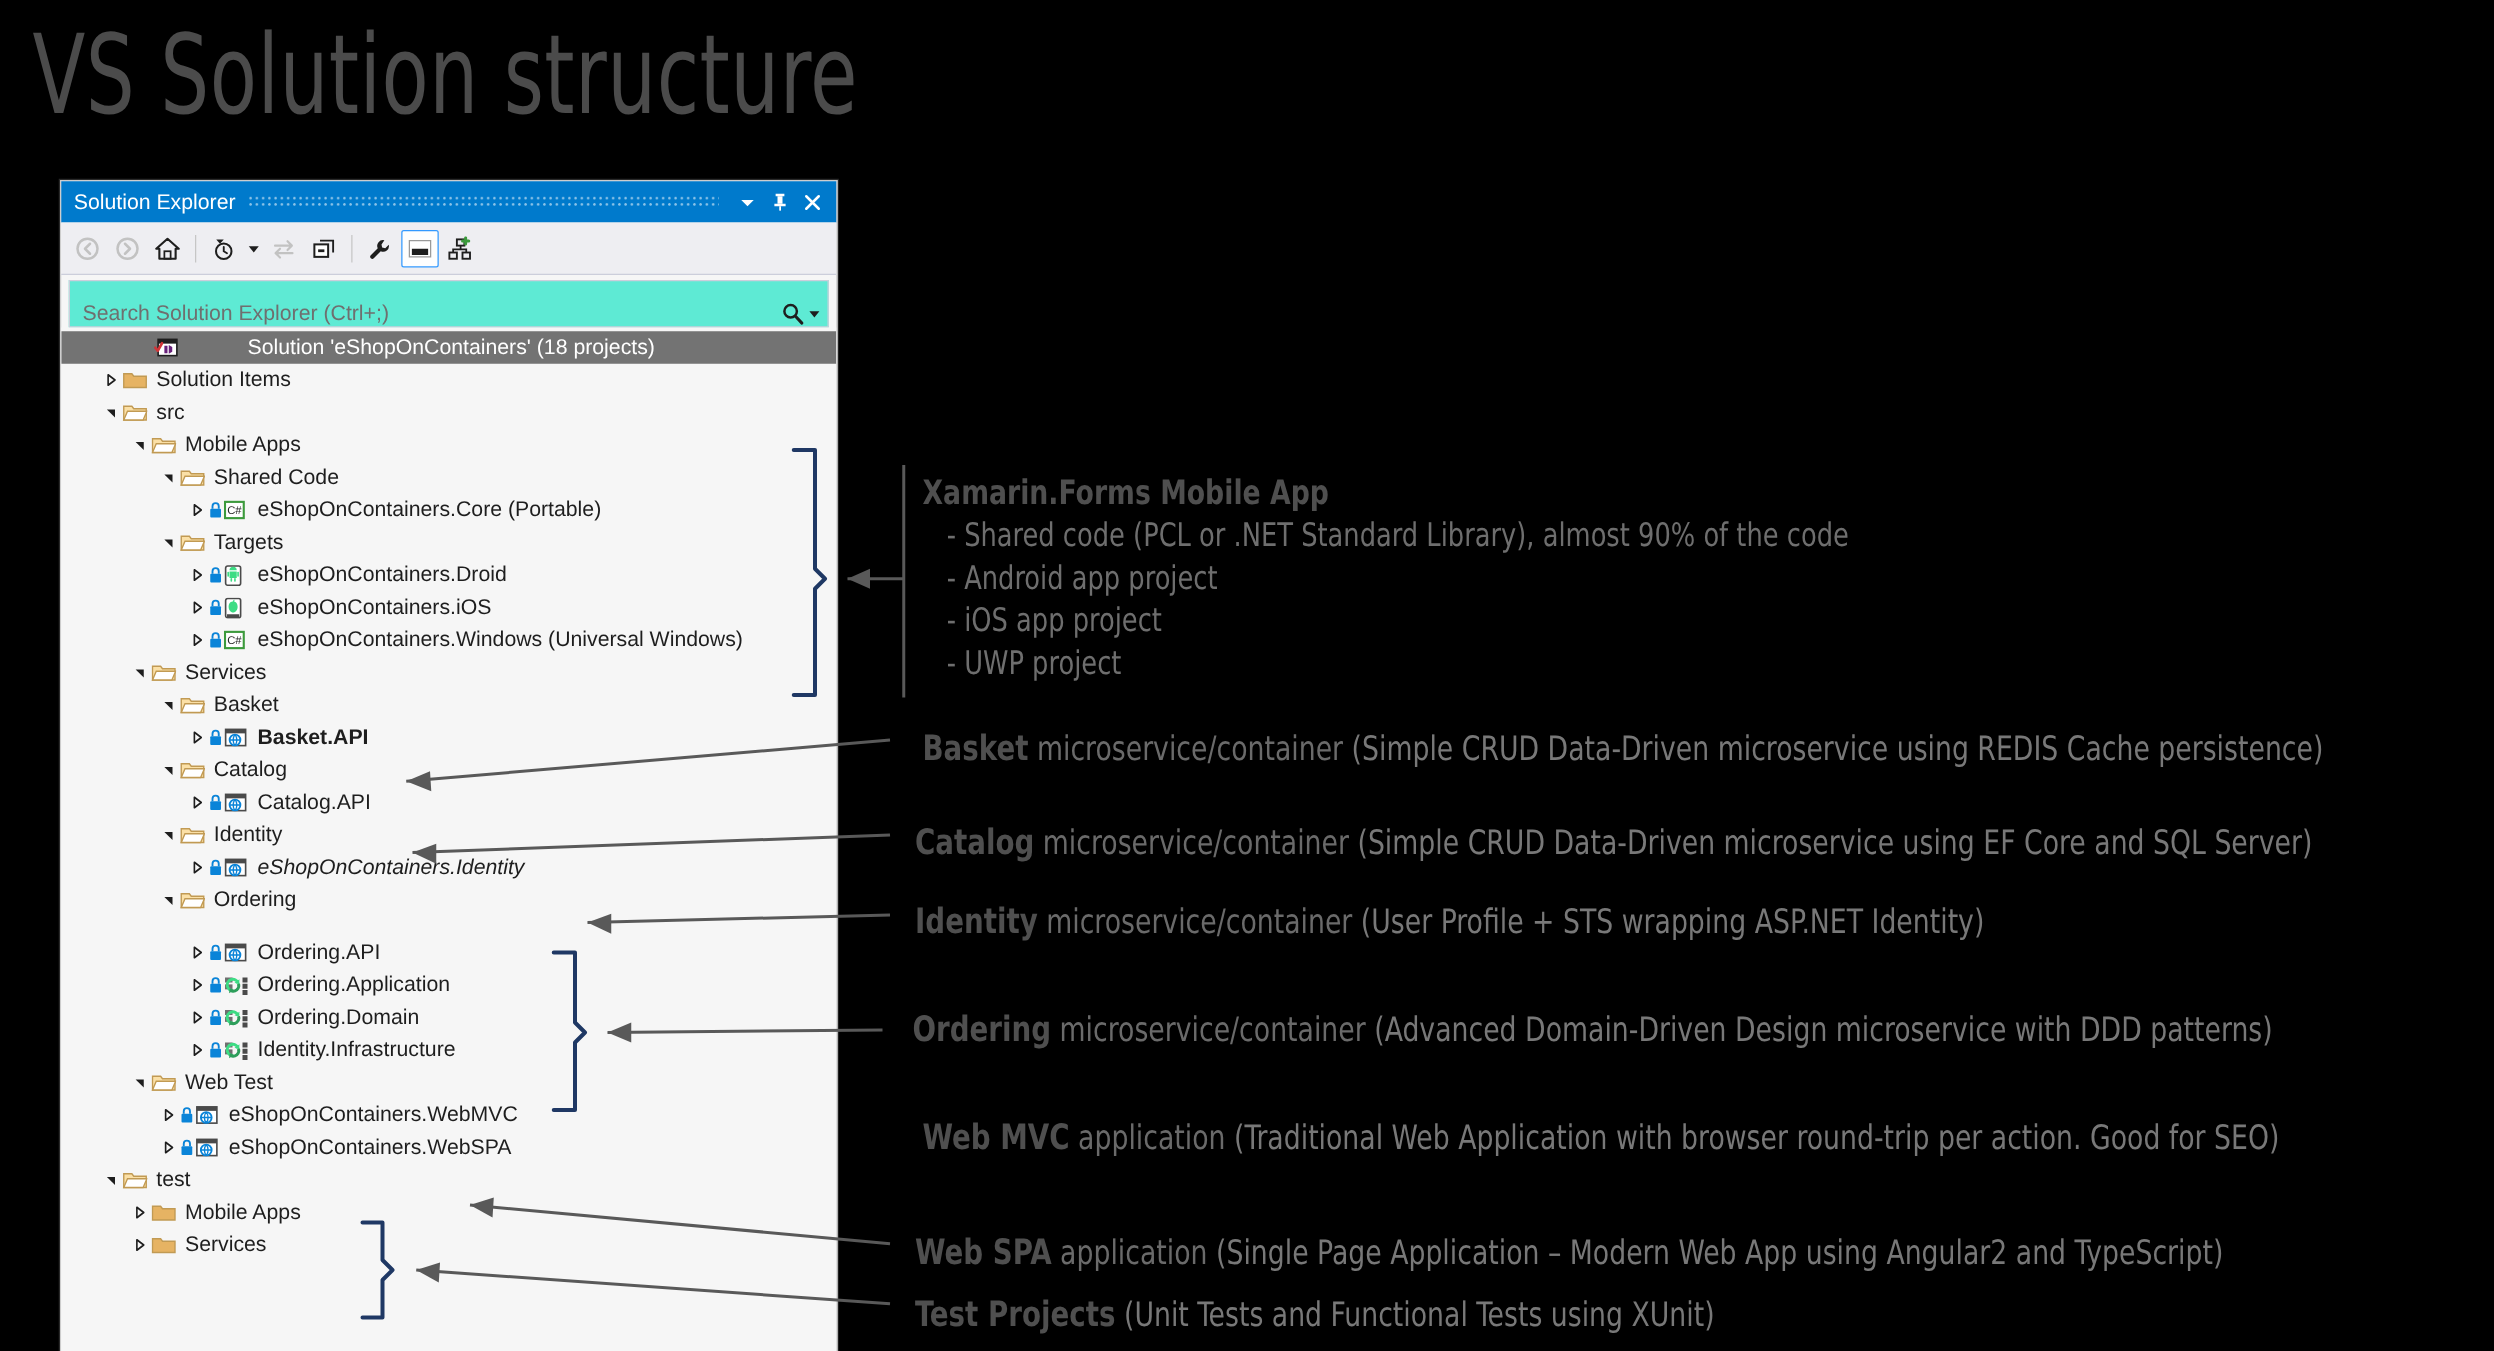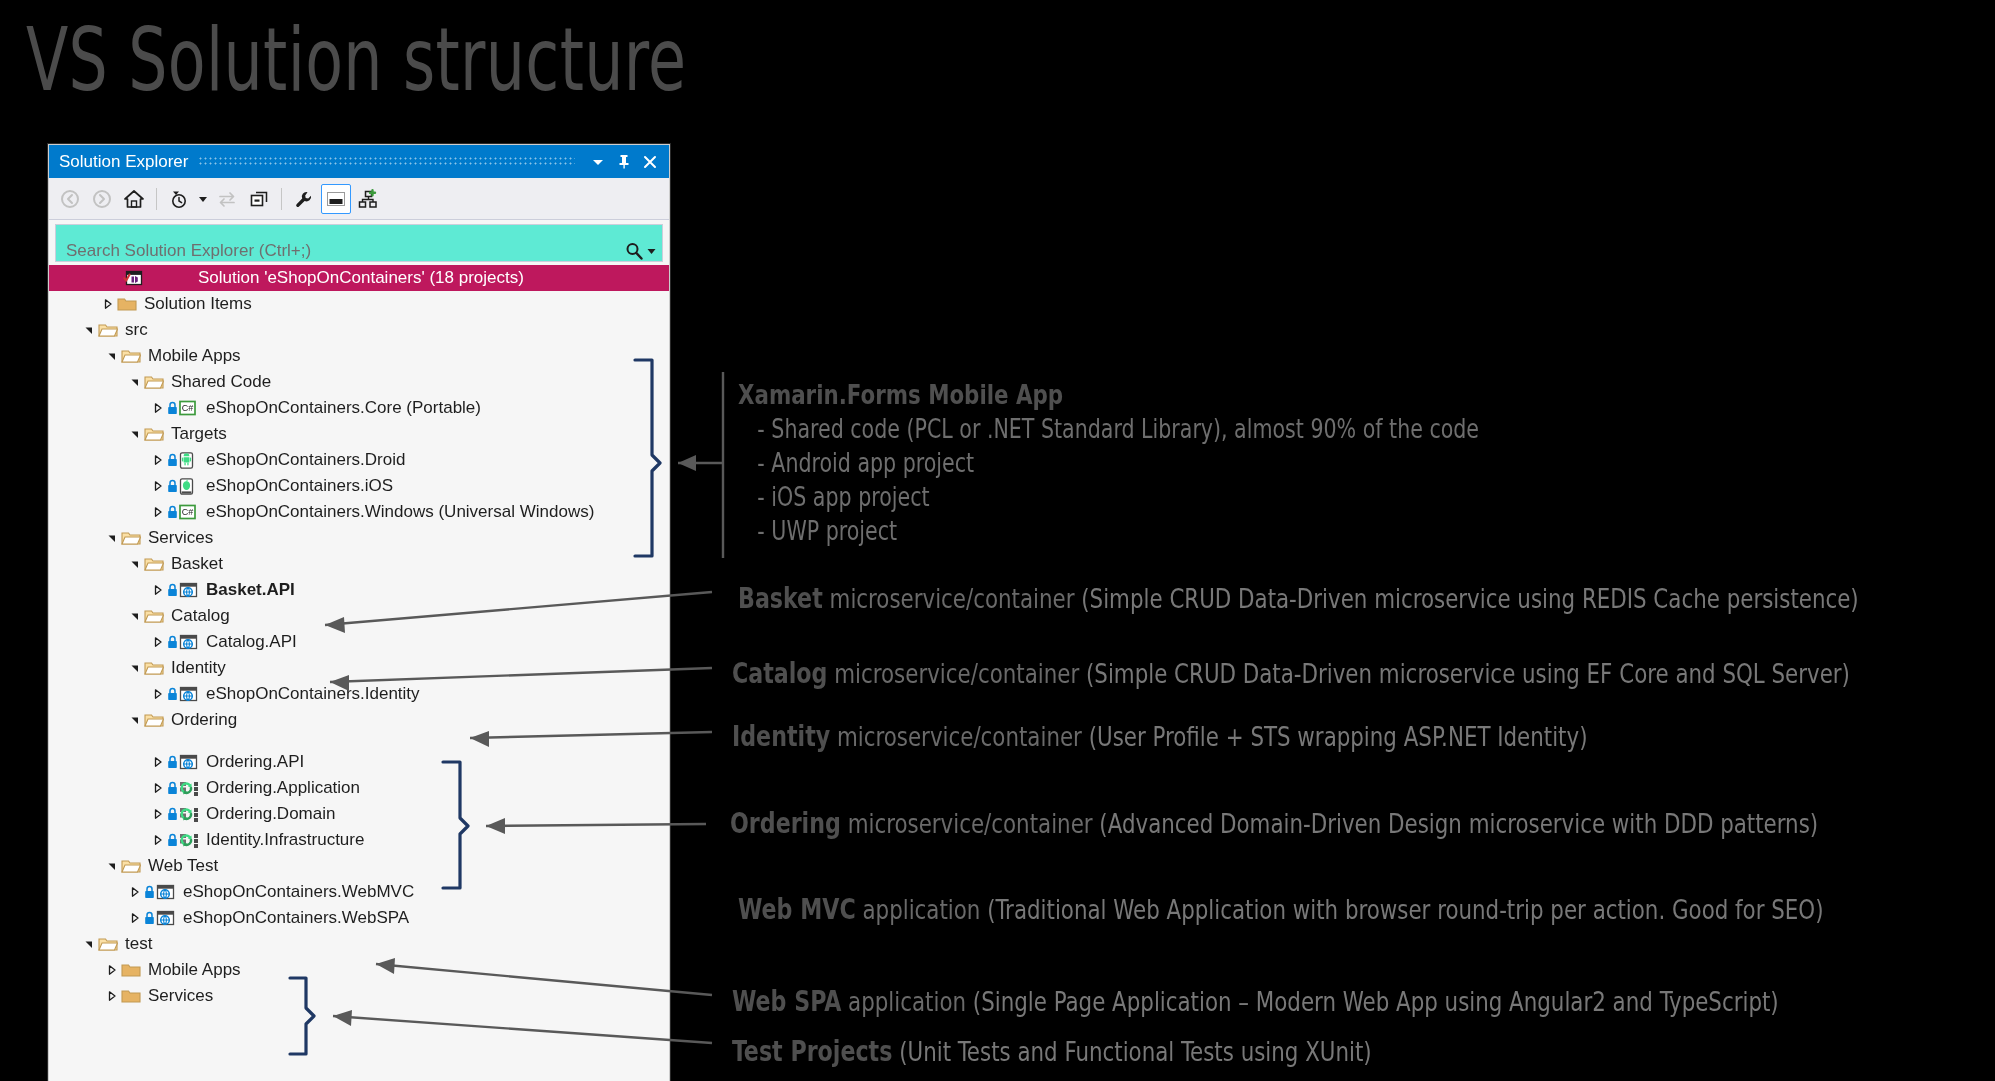--- a/index.html
+++ b/index.html
@@ -102,21 +102,21 @@
     padding-top: 3px; overflow: hidden;
     position: relative;
   }
   .node {
     height: 26px; display: flex; align-items: center;
     font-size: 17px; color: #1e1e1e;
     white-space: nowrap;
     font-family: "Liberation Sans", sans-serif;
     cursor: pointer;
   }
-  .node.selected { background: #be185d; color: #ffffff; gap: 48px; }
+  .node.selected { background: #737373; color: #ffffff; gap: 48px; }
   .node .exp {
     width: 18px; height: 18px; flex: 0 0 18px;
     display: flex; align-items: center; justify-content: center;
   }
   .node .ico {
     width: 22px; height: 18px; flex: 0 0 22px;
     display: flex; align-items: center; justify-content: flex-start;
     margin-right: 5px;
   }
   .node .lbl { padding-right: 4px; }
@@ -267,21 +267,21 @@
           <span class="ico lockwrap">
             <svg width="20" height="17" viewBox="0 0 20 17">
               <rect x="3.5" y="1.5" width="15" height="13" fill="#ffffff" stroke="#1e1e1e" stroke-width="1.3"></rect>
               <rect x="3.5" y="1.5" width="15" height="3.4" fill="#1e1e1e"></rect>
               <path d="M8.5 6.5 L11 6.5 L11 12.5 L8.5 12.5 Z M12 6 L14.8 7.6 L14.8 11.4 L12 13 Z" fill="#68217a"></path>
               <path d="M1.2 8.2 L3.2 10.6 L6.6 4.6" fill="none" stroke="#d13438" stroke-width="2.1" stroke-linecap="round" stroke-linejoin="round"></path>
             </svg>
           </span>
           <span class="lbl">Solution 'eShopOnContainers' (18 projects)</span>
         </div>
-        <div class="node" style="padding-left: 50px;">
+        <div class="node" style="padding-left: 31px;">
           <span class="exp">
             <svg width="12" height="12" viewBox="0 0 12 12">
               <path d="M3.5 1.8 L9 6 L3.5 10.2 Z" fill="none" stroke="#1e1e1e" stroke-width="1.3" stroke-linejoin="round"></path>
             </svg>
           </span>
           <span class="ico lockwrap">
             <svg width="20" height="16" viewBox="0 0 20 16">
               <path d="M1 3 L7.5 3 L9 5 L19 5 L19 14 L1 14 Z" fill="#e6b363" stroke="#c19a53" stroke-width="1.1"></path>
             </svg>
           </span>
@@ -510,21 +510,21 @@
             </svg>
           </span>
           <span class="ico lockwrap">
             <svg width="20" height="16" viewBox="0 0 20 16">
               <path d="M1 3 L7.5 3 L9 5 L19 5 L19 14 L1 14 Z" fill="#fbe0a6" stroke="#c19a53" stroke-width="1.1"></path>
               <path d="M1 14 L4 7 L19.5 7 L16.5 14 Z" fill="#ffffff" stroke="#c19a53" stroke-width="1.1"></path>
             </svg>
           </span>
           <span class="lbl">Identity</span>
         </div>
-        <div class="node" style="padding-left: 100px;">
+        <div class="node" style="padding-left: 100px; font-style: italic;">
           <span class="exp">
             <svg width="12" height="12" viewBox="0 0 12 12">
               <path d="M3.5 1.8 L9 6 L3.5 10.2 Z" fill="none" stroke="#1e1e1e" stroke-width="1.3" stroke-linejoin="round"></path>
             </svg>
           </span>
           <span class="ico lockwrap" style="flex-basis: 34px; width: 34px;">
             <svg width="11" height="14" viewBox="0 0 11 14" class="lk">
               <path d="M3 6 L3 4 a2.5 2.5 0 0 1 5 0 L8 6" fill="none" stroke="#0a84d8" stroke-width="1.5"></path>
               <rect x="1.2" y="6" width="8.6" height="7" rx="0.8" fill="#0a84d8"></rect>
             </svg>

